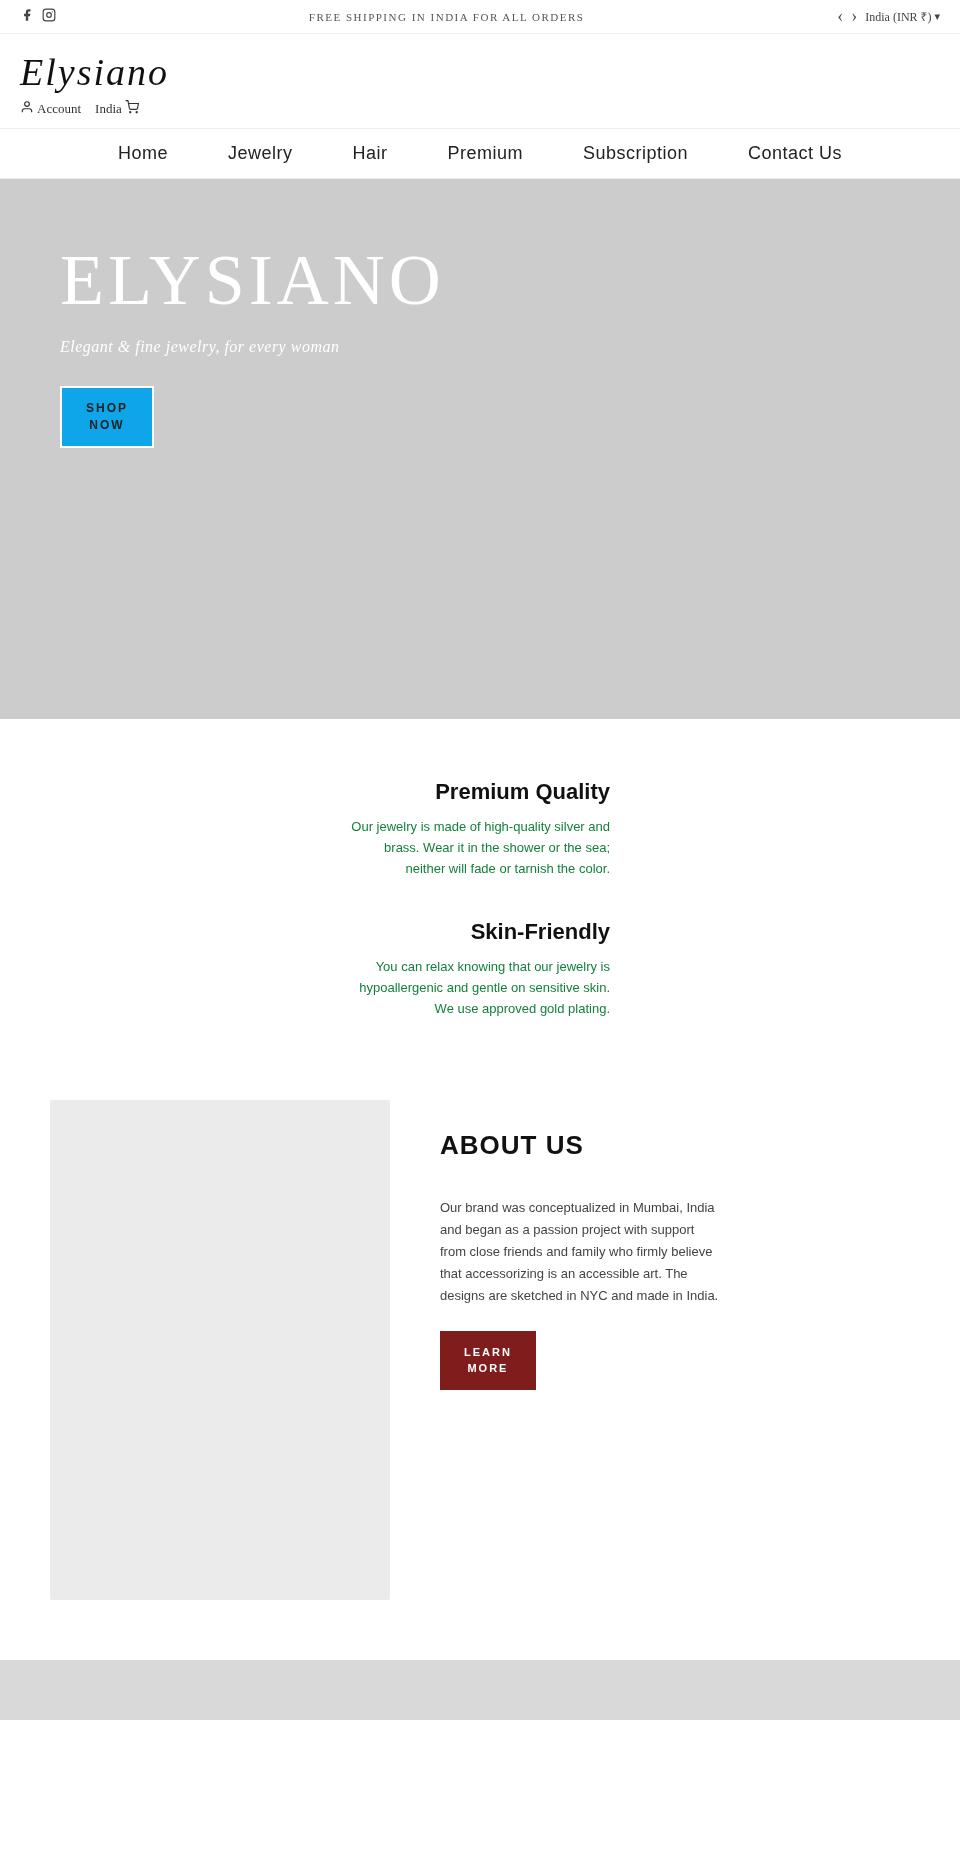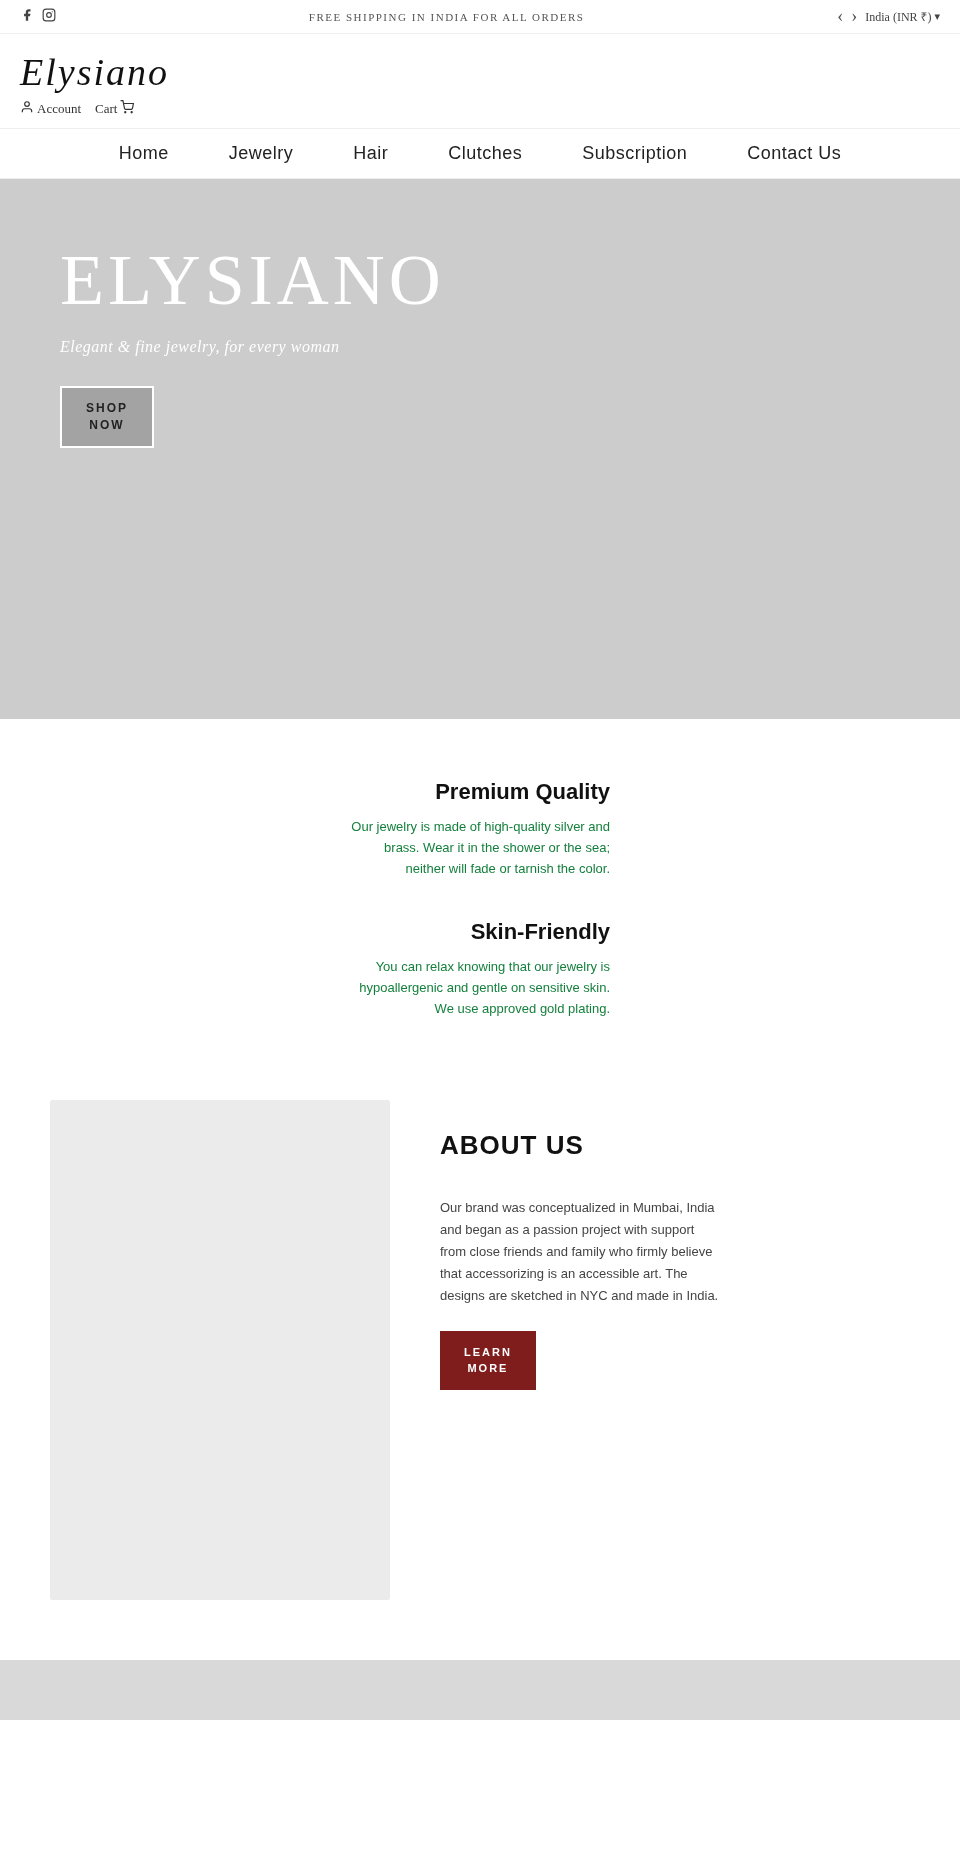--- a/index.html
+++ b/index.html
@@ -81,21 +81,21 @@
       margin-bottom: 16px;
     }
     .hero-subtitle {
       font-size: 16px;
       color: #fff;
       font-style: italic;
       margin-bottom: 30px;
       letter-spacing: 0.5px;
     }
     .hero-btn {
-      background: #a3a3a3;
+      background: #0ea5e9;
       color: #222;
       border: 2px solid #fff;
       padding: 12px 24px;
       font-size: 12px;
       letter-spacing: 2px;
       font-weight: bold;
       cursor: pointer;
       font-family: 'Arial', sans-serif;
       text-align: center;
       line-height: 1.4;
@@ -218,36 +218,36 @@
   <a href="#">
     <span>
       <svg width="14" height="14" viewBox="0 0 24 24" fill="none" stroke="#333" stroke-width="2">
           <path d="M20 21v-2a4 4 0 00-4-4H8a4 4 0 00-4 4v2"></path>
           <circle cx="12" cy="7" r="4"></circle>
         </svg>
     </span>
     <span>Account</span>
   </a>
   <a href="#" class="cart-link">
-    <span>Cart</span>
+    <span>India</span>
     <span>
       <svg width="14" height="14" viewBox="0 0 24 24" fill="none" stroke="#333" stroke-width="2">
           <circle cx="9" cy="21" r="1"></circle>
           <circle cx="20" cy="21" r="1"></circle>
           <path d="M1 1h4l2.68 13.39a2 2 0 001.98 1.61h9.72a2 2 0 001.98-1.61L23 6H6"></path>
         </svg>
     </span>
   </a>
 </div>
 
 <nav>
   <a href="#">Home</a>
   <a href="#">Jewelry</a>
   <a href="#">Hair</a>
-  <a href="#">Clutches</a>
+  <a href="#">Premium</a>
   <a href="#">Subscription</a>
   <a href="#">Contact Us</a>
 </nav>
 
 <div class="hero">
   <h1 class="hero-title">ELYSIANO</h1>
   <p class="hero-subtitle">Elegant &amp; fine jewelry, for every woman</p>
   <button class="hero-btn">SHOP<br>NOW</button>
 </div>
 

